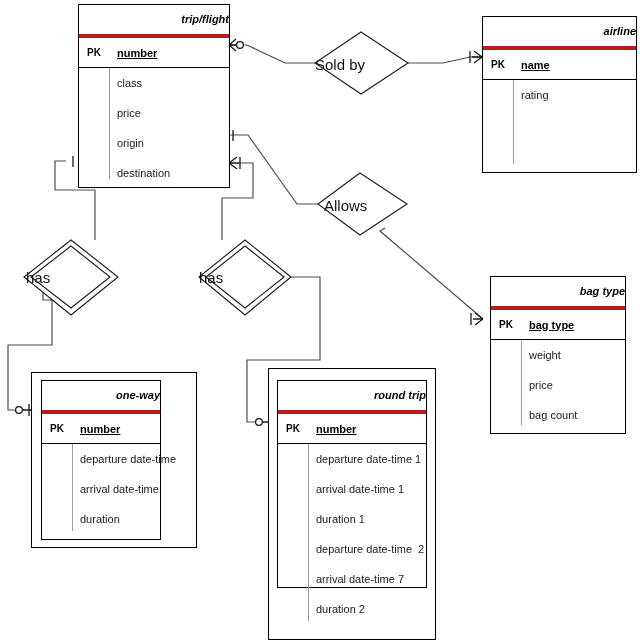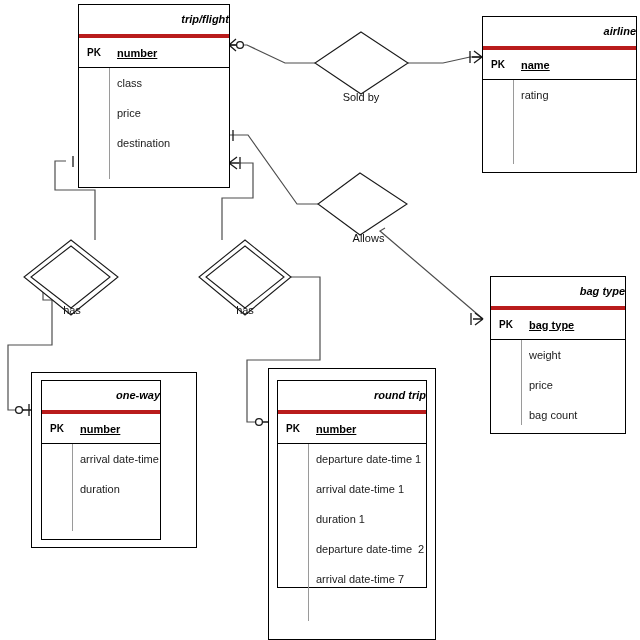--- a/index.html
+++ b/index.html
@@ -97,26 +97,25 @@
     height: 30px;
     line-height: 30px;
     padding-left: 38px;
     font-size: 11px;
     color: #1a1a1a;
     white-space: pre;
   }
   
   .diamond-label {
     position: absolute;
-    font-size: 11px;
-    text-align: center;
+    font-size: 15px;
+    text-align: left;
     z-index: 6;
     color: #111111;
     pointer-events: none;
-    margin-top: 35px;
   }
 </style>
 </head>
 <body>
 
 <div id="canvas">
 
   <svg class="layer" viewBox="0 0 640 640">
     <g fill="none" stroke="#4d4d4d" stroke-width="1.2" shape-rendering="geometricPrecision">
 
@@ -193,20 +192,21 @@
 
   <div class="entity" style="left:78px; top:4px; width:152px; height:184px;">
     <div class="ent-title">trip/flight</div>
     <div class="pk-row">
       <div class="pk-cell">PK</div>
       <div class="pk-name">number</div>
     </div>
     <div class="attr-area" style="height:123px;">
       <div class="attr-row">class</div>
       <div class="attr-row">price</div>
+      <div class="attr-row">origin</div>
       <div class="attr-row">destination</div>
     </div>
   </div>
 
   <div class="entity" style="left:482px; top:16px; width:155px; height:157px;">
     <div class="ent-title">airline</div>
     <div class="pk-row">
       <div class="pk-cell">PK</div>
       <div class="pk-name">name</div>
     </div>
@@ -229,34 +229,36 @@
   </div>
 
   <div class="entity-shadow" style="left:31px; top:372px; width:166px; height:176px;"></div>
   <div class="entity" style="left:41px; top:380px; width:120px; height:160px;">
     <div class="ent-title">one-way</div>
     <div class="pk-row">
       <div class="pk-cell">PK</div>
       <div class="pk-name">number</div>
     </div>
     <div class="attr-area" style="height:99px;">
+      <div class="attr-row">departure date-time</div>
       <div class="attr-row">arrival date-time</div>
       <div class="attr-row">duration</div>
     </div>
   </div>
 
   <div class="entity-shadow" style="left:268px; top:368px; width:168px; height:272px;"></div>
   <div class="entity" style="left:277px; top:380px; width:150px; height:208px;">
     <div class="ent-title">round trip</div>
     <div class="pk-row">
       <div class="pk-cell">PK</div>
       <div class="pk-name">number</div>
     </div>
     <div class="attr-area" style="height:189px;">
       <div class="attr-row">departure date-time 1</div>
       <div class="attr-row">arrival date-time 1</div>
       <div class="attr-row">duration 1</div>
       <div class="attr-row">departure date-time  2</div>
       <div class="attr-row">arrival date-time 7</div>
+      <div class="attr-row">duration 2</div>
     </div>
   </div>
 
 </div>
 
 </body></html>

